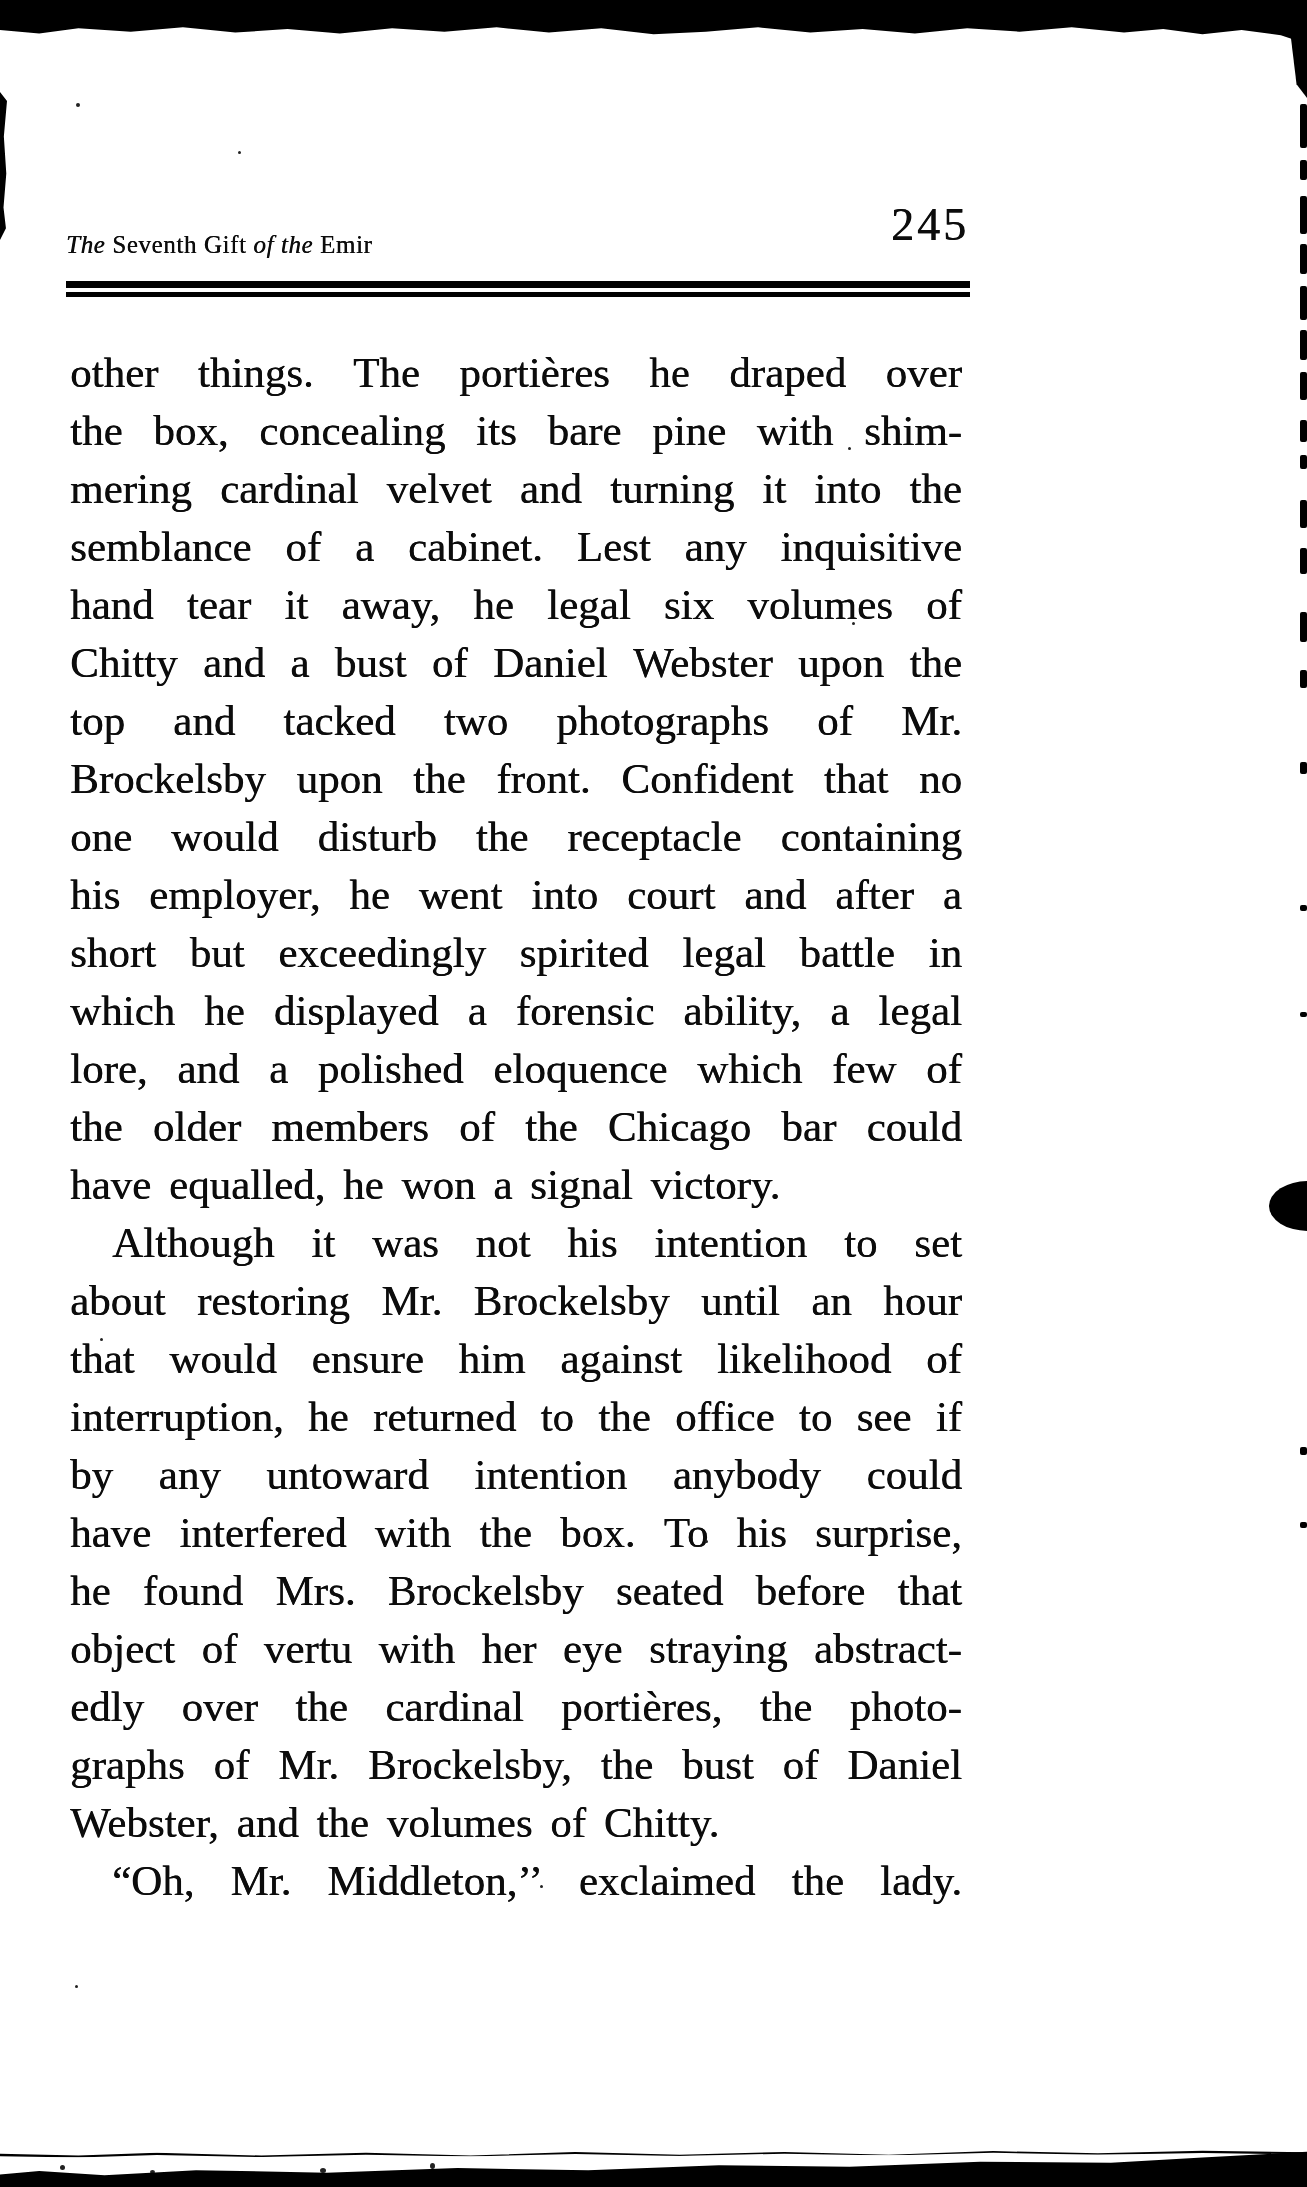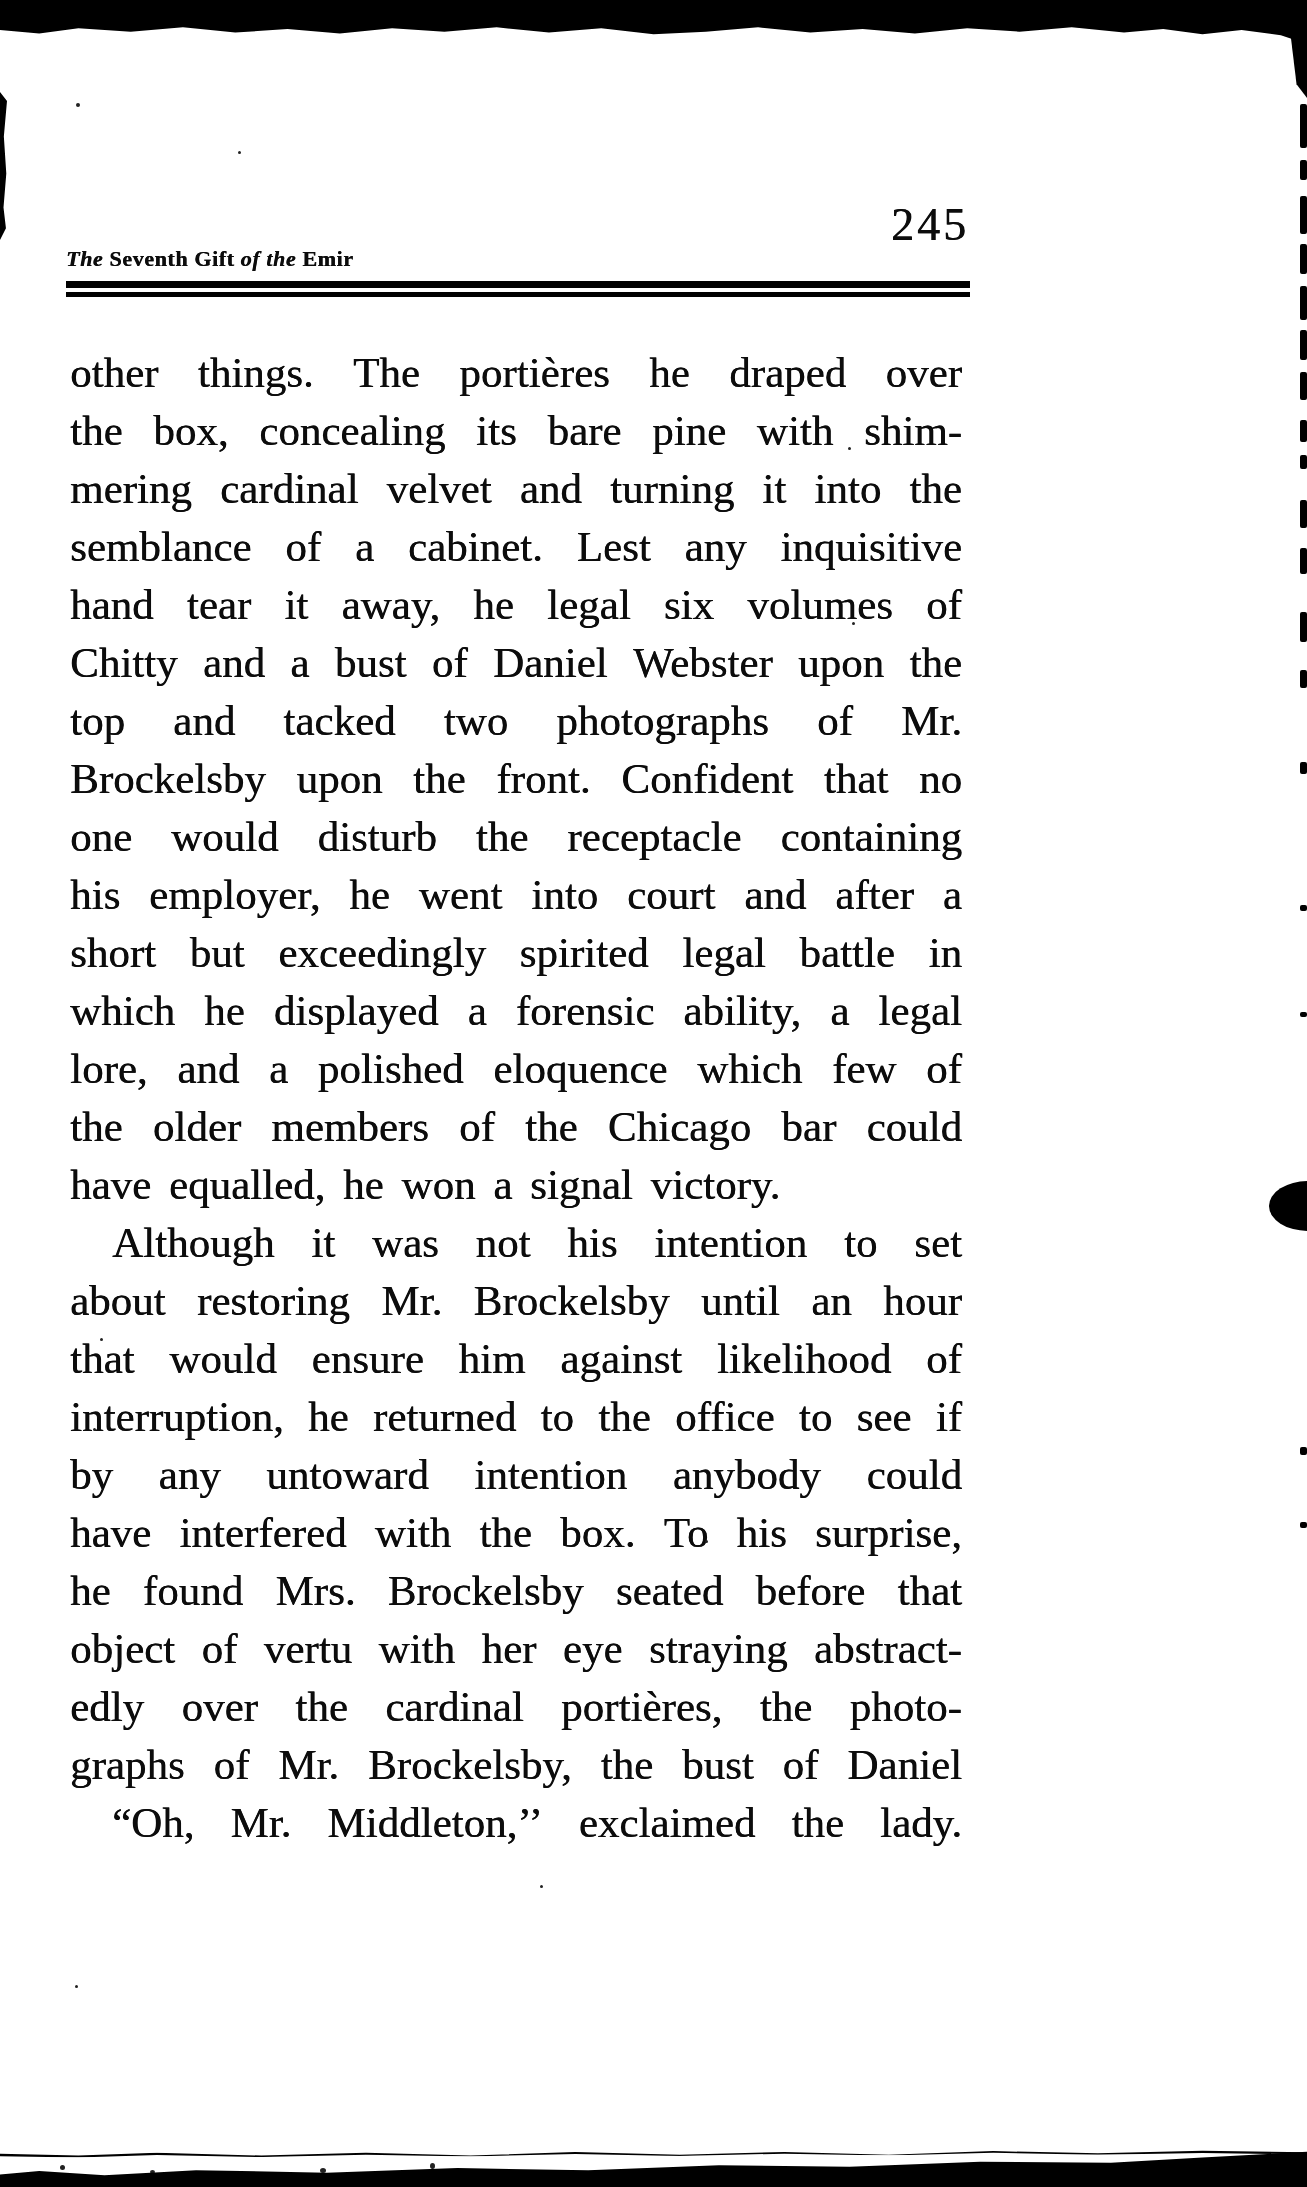--- a/index.html
+++ b/index.html
@@ -47,22 +47,22 @@
     position:absolute; left:352px; top:190px;
     font-size:48px; line-height:1; letter-spacing:1px;
     text-shadow:0.6px 0 0 currentColor;
   }
   .page-number {
     position:absolute; left:891px; top:202px;
     font-size:46px; line-height:1; letter-spacing:3px;
     text-shadow:0.5px 0 0 currentColor;
   }
   .chapter-subtitle {
-    position:absolute; left:66px; top:246px;
-    font-size:22px; font-weight:700; letter-spacing:0.6px;
+    position:absolute; left:66px; top:231px;
+    font-size:25px; font-weight:400; letter-spacing:0.6px;
     text-shadow:0.4px 0 0 currentColor;
   }
   .chapter-subtitle .it { font-style:italic; }
   .rule { position:absolute; left:66px; width:904px; background:#000; }
   .rule-1 { top:281px; height:7px; }
   .rule-2 { top:292px; height:5px; }
 
   
   .body-text {
     position:absolute; left:70px; top:340px; width:892px;
@@ -336,20 +336,21 @@
       <div class="line just">
         <span>graphs</span>
         <span>of</span>
         <span>Mr.</span>
         <span>Brockelsby,</span>
         <span>the</span>
         <span>bust</span>
         <span>of</span>
         <span>Daniel</span>
       </div>
+      <div class="line rag" style="padding-left: 0px;">Webster, and the volumes of Chitty.</div>
       <div class="line just indent">
         <span>“Oh,</span>
         <span>Mr.</span>
         <span>Middleton,’’</span>
         <span>exclaimed</span>
         <span>the</span>
         <span>lady.</span>
       </div>
     </div>
 

